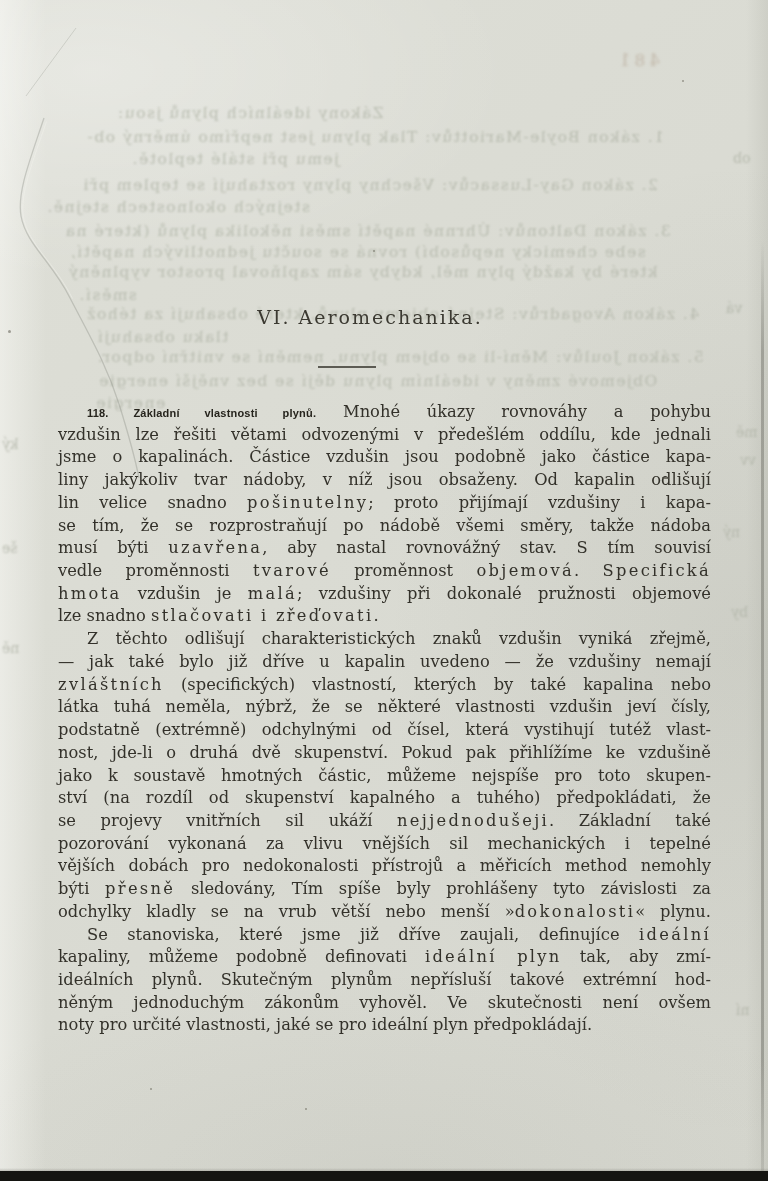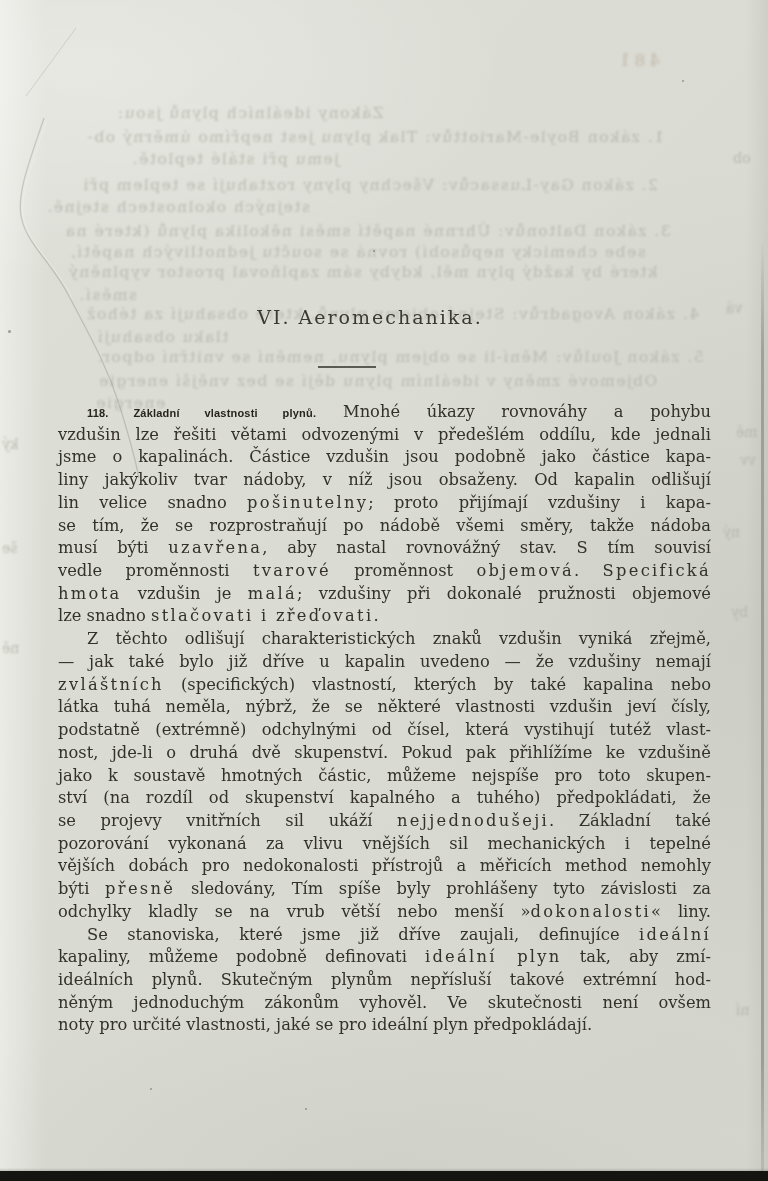--- a/index.html
+++ b/index.html
@@ -153,21 +153,21 @@
       <div class="line"><span class="sp">zvláštních</span><span> (specifických) vlastností, kterých by také kapalina nebo</span></div>
       <div class="line"><span>látka tuhá neměla, nýbrž, že se některé vlastnosti vzdušin jeví čísly,</span></div>
       <div class="line"><span>podstatně (extrémně) odchylnými od čísel, která vystihují tutéž vlast-</span></div>
       <div class="line"><span>nost, jde-li o druhá dvě skupenství. Pokud pak přihlížíme ke vzdušině</span></div>
       <div class="line"><span>jako k soustavě hmotných částic, můžeme nejspíše pro toto skupen-</span></div>
       <div class="line"><span>ství (na rozdíl od skupenství kapalného a tuhého) předpokládati, že</span></div>
       <div class="line"><span>se projevy vnitřních sil ukáží </span><span class="sp">nejjednodušeji</span><span>. Základní také</span></div>
       <div class="line"><span>pozorování vykonaná za vlivu vnějších sil mechanických i tepelné</span></div>
       <div class="line"><span>vějších dobách pro nedokonalosti přístrojů a měřicích method nemohly</span></div>
       <div class="line"><span>býti </span><span class="sp">přesně</span><span> sledovány, Tím spíše byly prohlášeny tyto závislosti za</span></div>
-      <div class="line"><span>odchylky kladly se na vrub větší nebo menší »</span><span class="sp">dokonalosti</span><span>« liny.</span></div>
+      <div class="line"><span>odchylky kladly se na vrub větší nebo menší »</span><span class="sp">dokonalosti</span><span>« plynu.</span></div>
       <div class="line indent"><span>Se stanoviska, které jsme již dříve zaujali, definujíce </span><span class="sp">ideální</span></div>
       <div class="line"><span>kapaliny, můžeme podobně definovati </span><span class="sp">ideální plyn</span><span> tak, aby zmí-</span></div>
       <div class="line"><span>ideálních plynů. Skutečným plynům nepřísluší takové extrémní hod-</span></div>
       <div class="line"><span>něným jednoduchým zákonům vyhověl. Ve skutečnosti není ovšem</span></div>
       <div class="line lastline"><span>noty pro určité vlastnosti, jaké se pro ideální plyn předpokládají.</span></div>
     </div>
 
   <div class="dash-mark"></div>
   <div class="speck" style="left:8px;top:330px;width:3px;height:3px;"></div>
   <div class="speck" style="left:150px;top:1088px;width:2px;height:2px;"></div>

